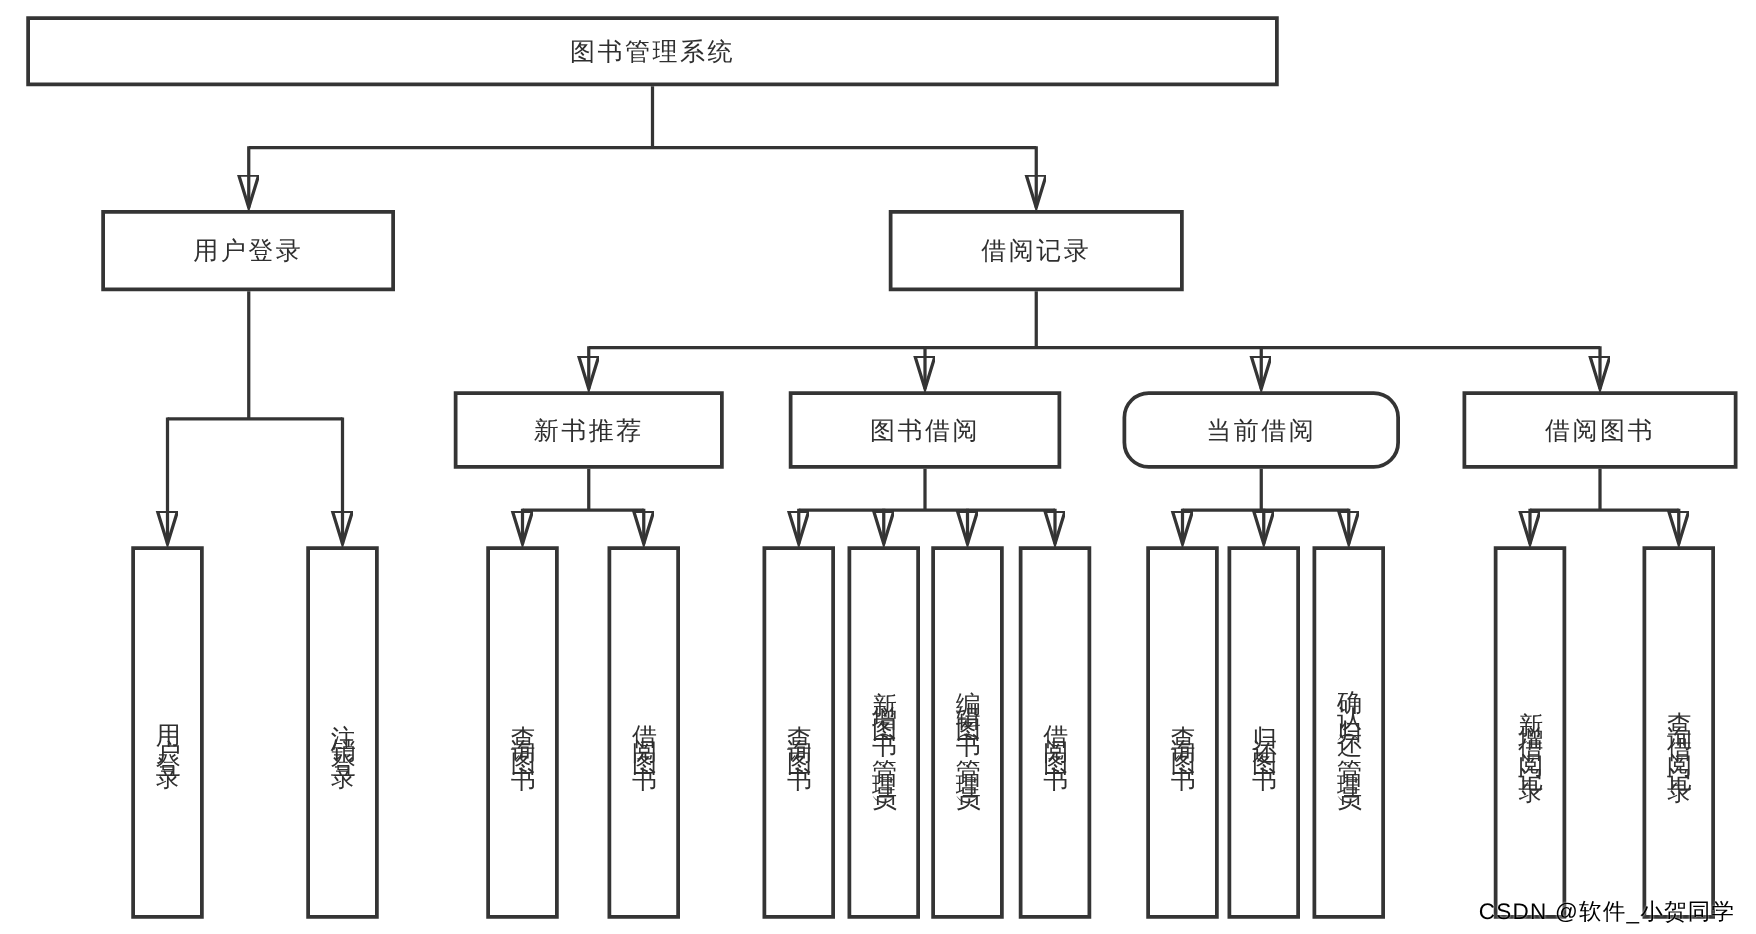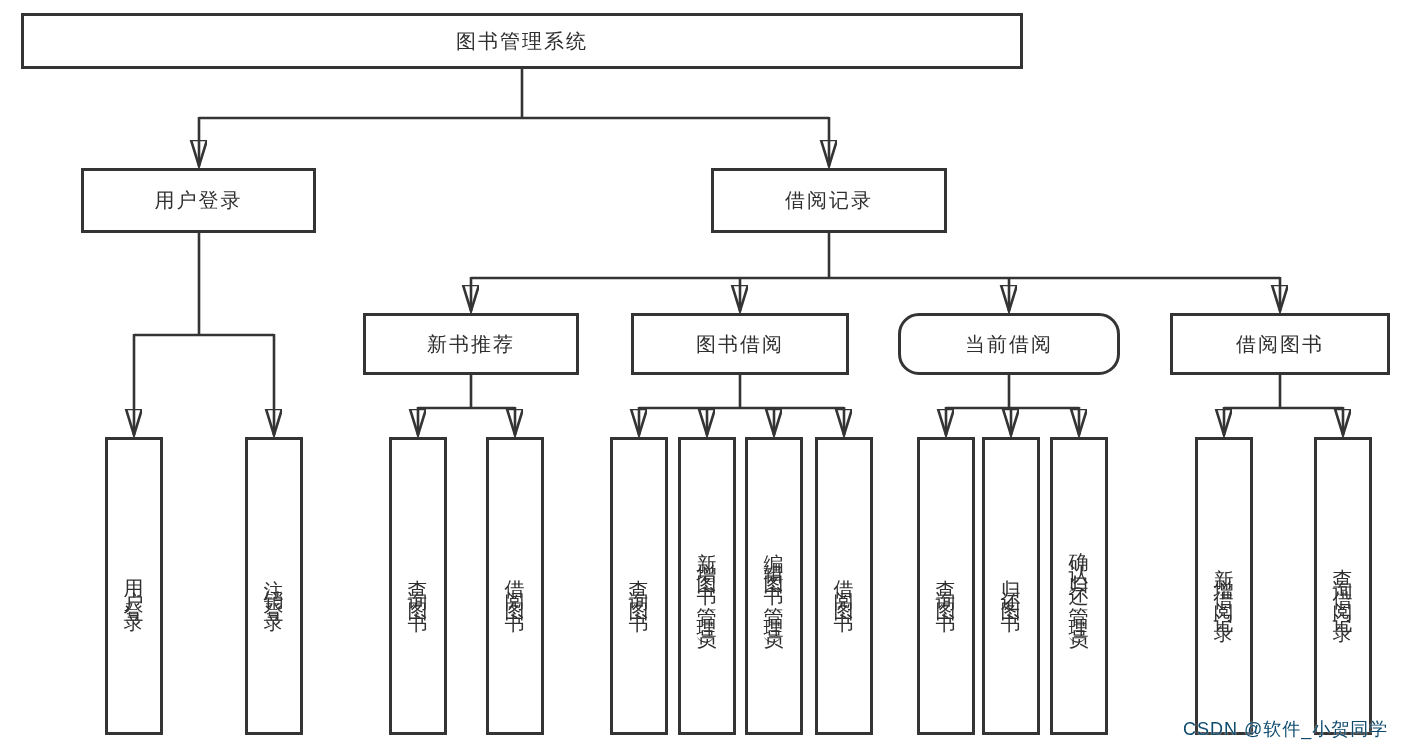--- a/index.html
+++ b/index.html
@@ -55,21 +55,21 @@
     stroke: #343434;
     stroke-width: 2.6;
     fill: none;
   }
   .watermark {
     position: absolute;
     left: 1183px;
     top: 717px;
     z-index: 4;
     font-size: 18px;
-    color: #0c4a6e;
+    color: #000000;
     letter-spacing: 1px;
     white-space: nowrap;
     text-shadow: 0 0 2px #ffffff;
   }
 </style>
 </head>
 <body>
 
 <div id="canvas">
 

